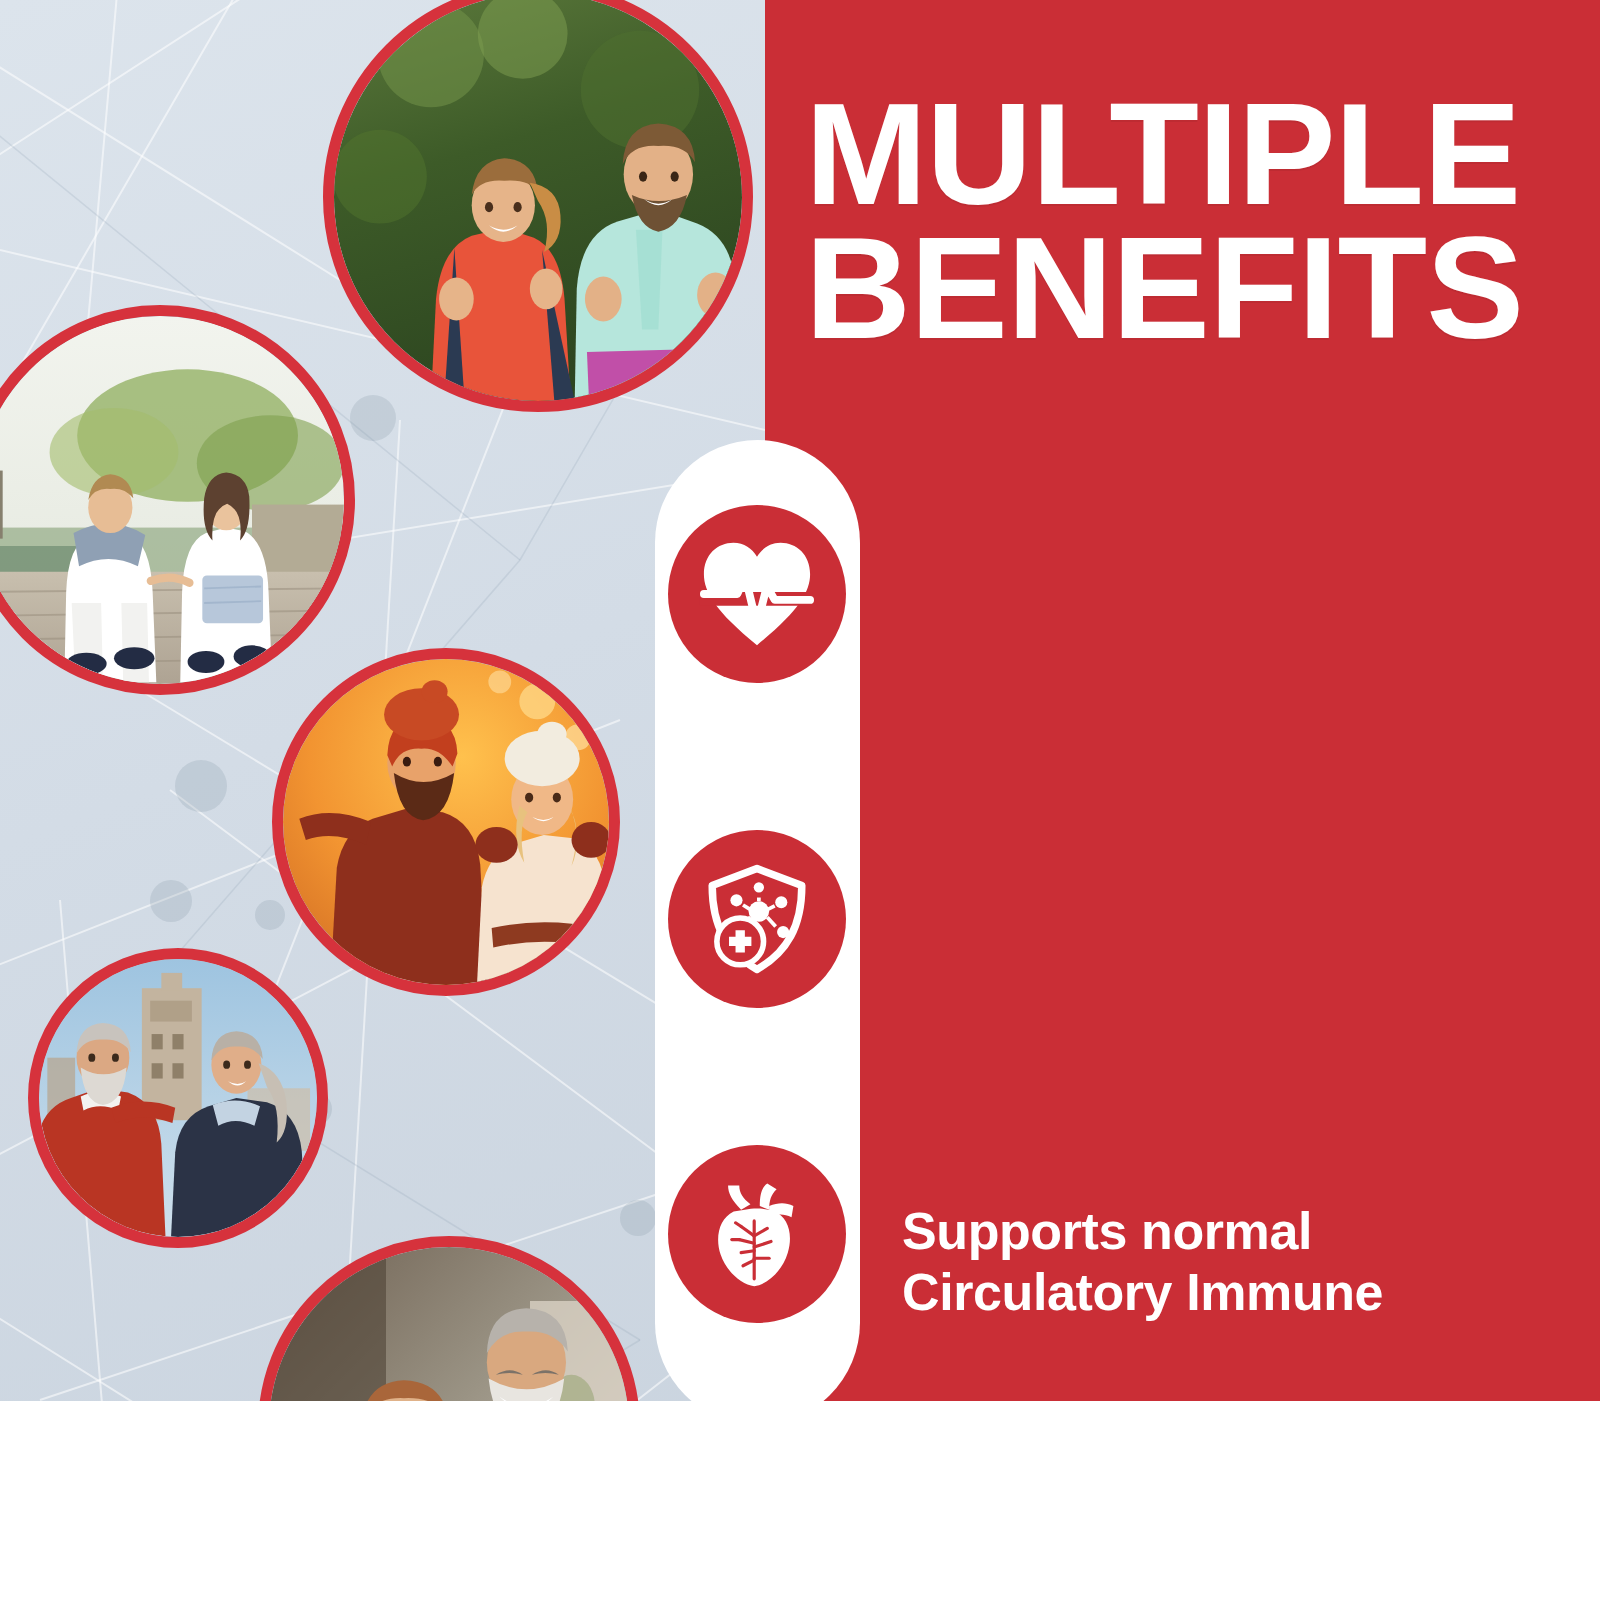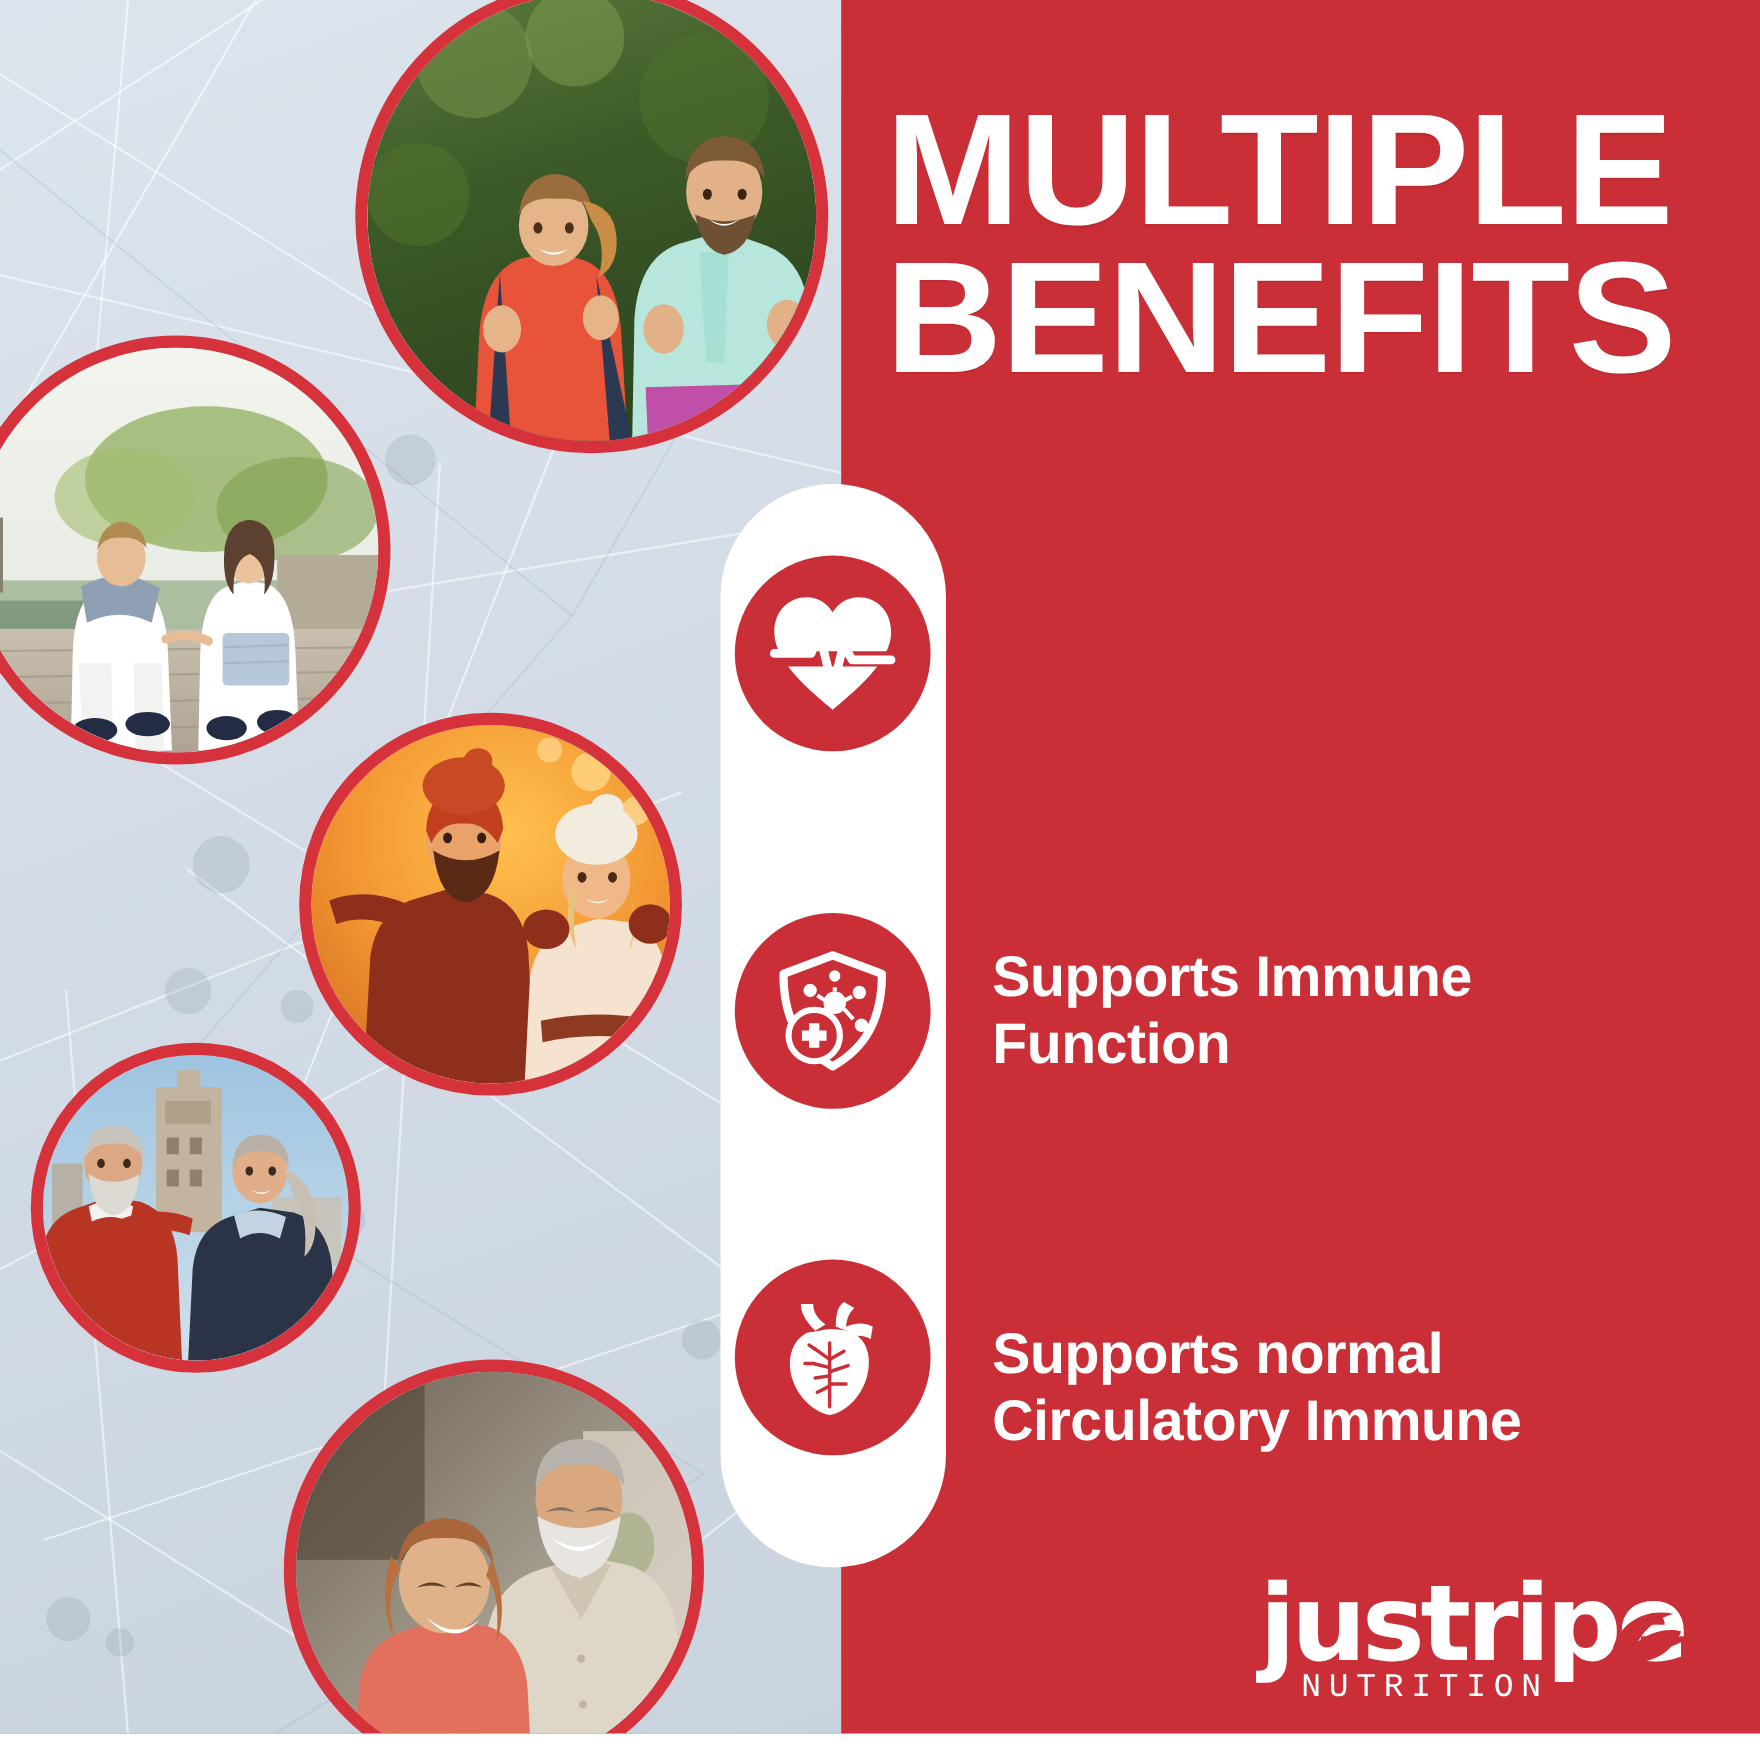--- a/index.html
+++ b/index.html
@@ -6,23 +6,23 @@
     margin: 0;
     padding: 0;
     background: #ffffff;
   }
   body {
     font-family: "Liberation Sans", sans-serif;
   }
   #poster {
     position: relative;
     width: 1600px;
-    height: 1576px;
+    height: 1401px;
     overflow: hidden;
-    background: #14532d;
+    background: #0369a1;
   }
 
   
   .left-panel {
     position: absolute;
     left: 0; top: 0;
     width: 765px; height: 1600px;
     background: linear-gradient(160deg, #dce4ec 0%, #d3dce6 45%, #c9d3de 100%);
     overflow: hidden;
   }
@@ -451,24 +451,20 @@
           <path d="M45 45 L53 50"></path>
             <path d="M79 46 L71 50"></path>
           <path d="M44 65 L53 58"></path>
             <path d="M80 68 L71 58"></path>
           <path d="M62 37 L62 41"></path>
         </g>
         <circle cx="42" cy="84" r="25" fill="#ca2e36" stroke="#ffffff" stroke-width="6"></circle>
         <path d="M37 72 L47 72 L47 79 L54 79 L54 89 L47 89 L47 96 L37 96 L37 89 L30 89 L30 79 L37 79 Z" fill="#ffffff"></path>
       </svg>
     </div>
-    <div class="benefit-text">
-      <div>Supports Immune</div>
-      <div>Function</div>
-    </div>
   </div>
 
   <div class="benefit benefit-3">
     <div class="icon-circle">
       <svg width="108" height="112" viewBox="0 0 110 120" aria-hidden="true">
         <path d="M38 34 C28 24 24 16 24 8 L36 8 C36 16 40 22 48 28 Z" fill="#ffffff"></path>
         <path d="M58 30 C58 18 60 10 66 6 L76 12 C70 18 68 24 68 34 Z" fill="#ffffff"></path>
         <path d="M68 30 C78 26 86 26 94 30 L92 42 C84 38 76 38 68 42 Z" fill="#ffffff"></path>
         <path d="M30 36 C14 44 10 64 16 82 C22 100 38 114 52 116 C66 114 82 100 88 80 C94 60 88 42 74 36 C64 32 52 32 42 34 Z" fill="#ffffff"></path>
         <g stroke="#ca2e36" stroke-width="3.4" fill="none" stroke-linecap="round">

